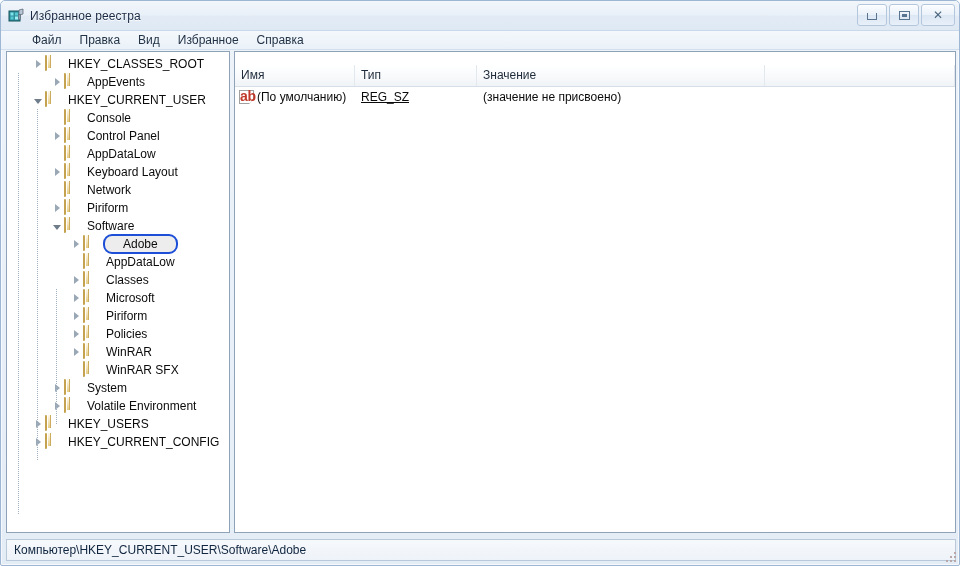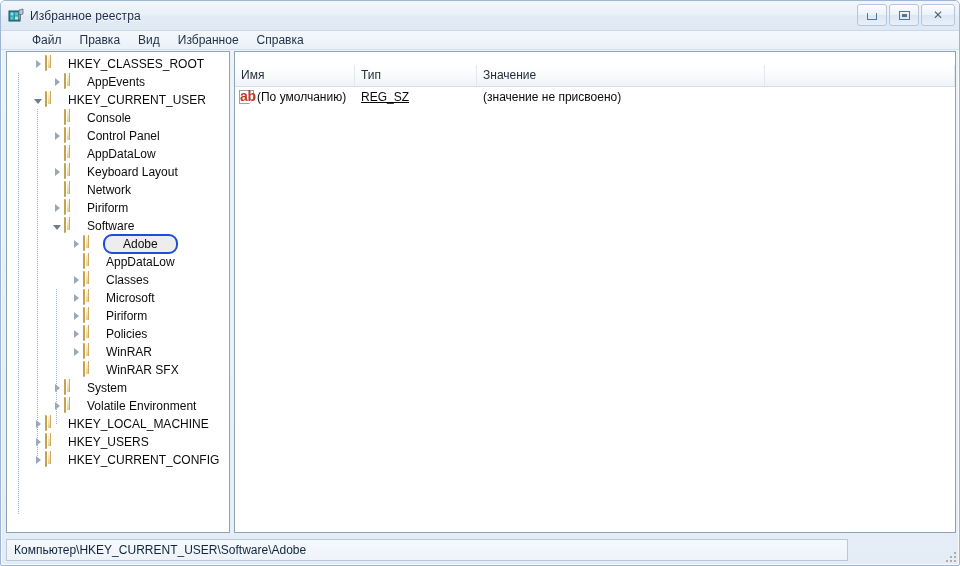--- a/index.html
+++ b/index.html
@@ -352,21 +352,21 @@
     font-family: "Liberation Sans", sans-serif;
     line-height: 10px;
     letter-spacing: -0.3px;
   }
 
   
   .statusbar {
     position: absolute;
     left: 5px;
     bottom: 4px;
-    width: 842px;
+    width: 950px;
     height: 22px;
     background: linear-gradient(180deg, #f6f9fc 0%, #eef3f9 100%);
     border: 1px solid #b9c9d9;
     box-sizing: border-box;
     display: flex;
     align-items: center;
     font-size: 12px;
     color: #10253f;
     padding-left: 7px;
     white-space: nowrap;
@@ -570,28 +570,20 @@
             <span class="node-icon"><span class="key-icon"></span></span>
             <span class="label">System</span>
           </div>
           <div class="tree-row">
             <span class="indent" style="width: 42px;"></span>
             <span class="twisty">
               <span class="arrow-collapsed"></span>
             </span>
             <span class="node-icon"><span class="key-icon"></span></span>
             <span class="label">Volatile Environment</span>
-          </div>
-          <div class="tree-row">
-            <span class="indent" style="width: 23px;"></span>
-            <span class="twisty">
-              <span class="arrow-collapsed"></span>
-            </span>
-            <span class="node-icon"><span class="key-icon"></span></span>
-            <span class="label">HKEY_LOCAL_MACHINE</span>
           </div>
           <div class="tree-row">
             <span class="indent" style="width: 23px;"></span>
             <span class="twisty">
               <span class="arrow-collapsed"></span>
             </span>
             <span class="node-icon"><span class="key-icon"></span></span>
             <span class="label">HKEY_USERS</span>
           </div>
           <div class="tree-row">

